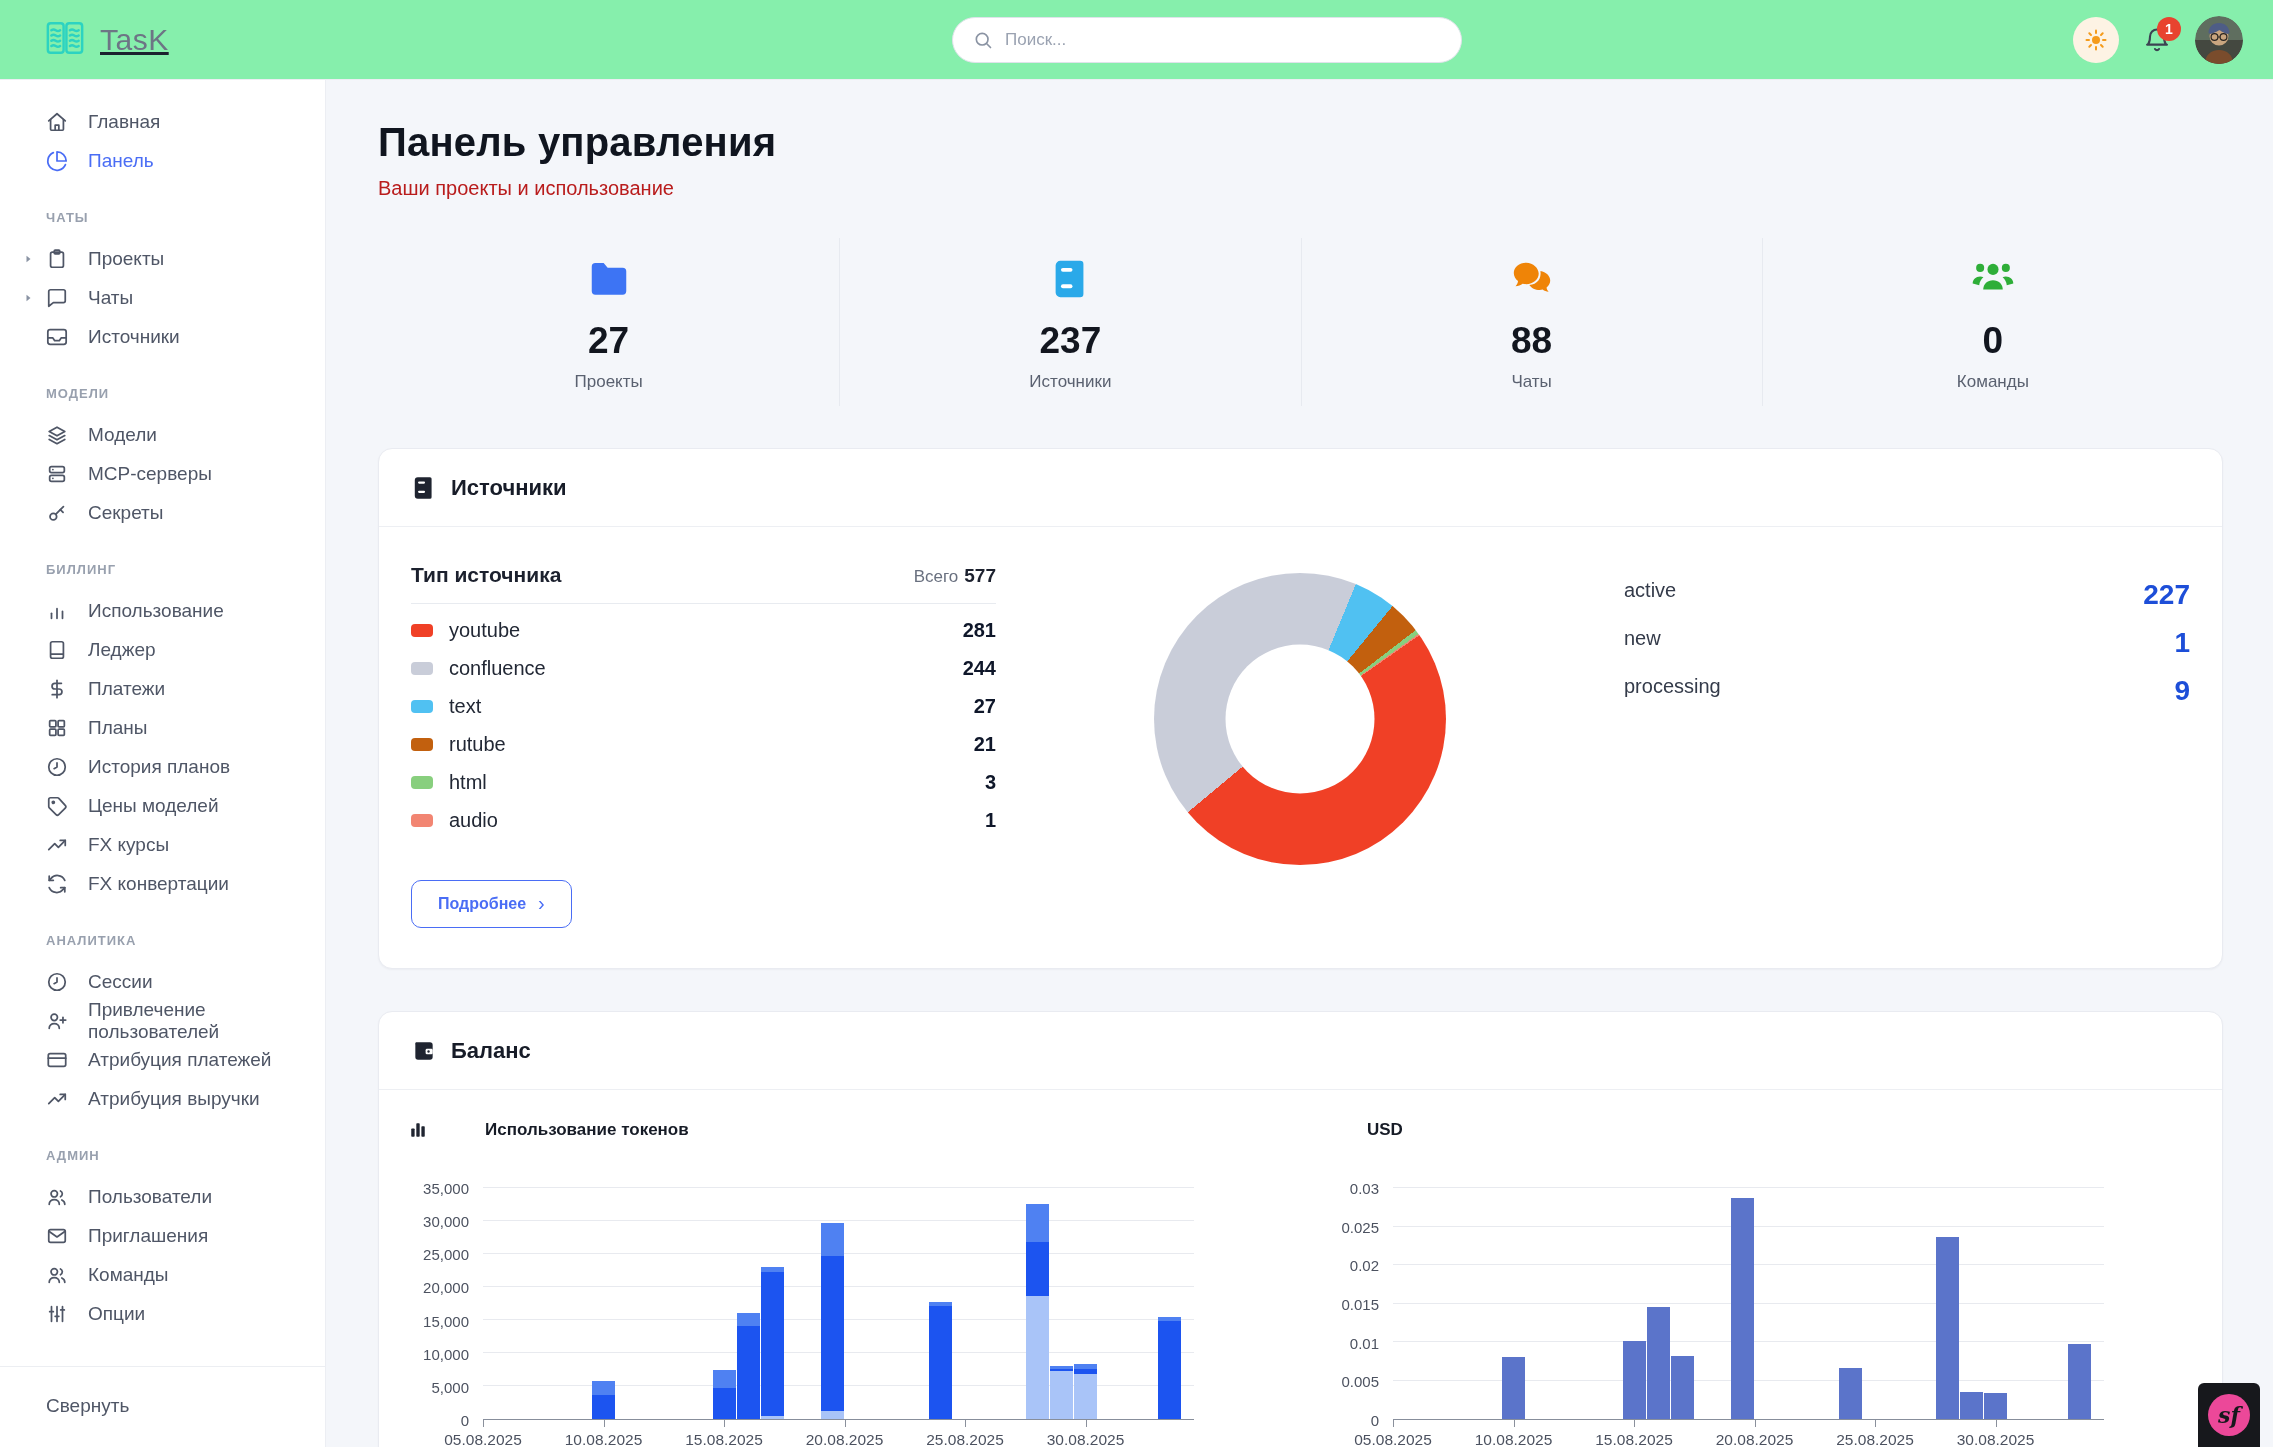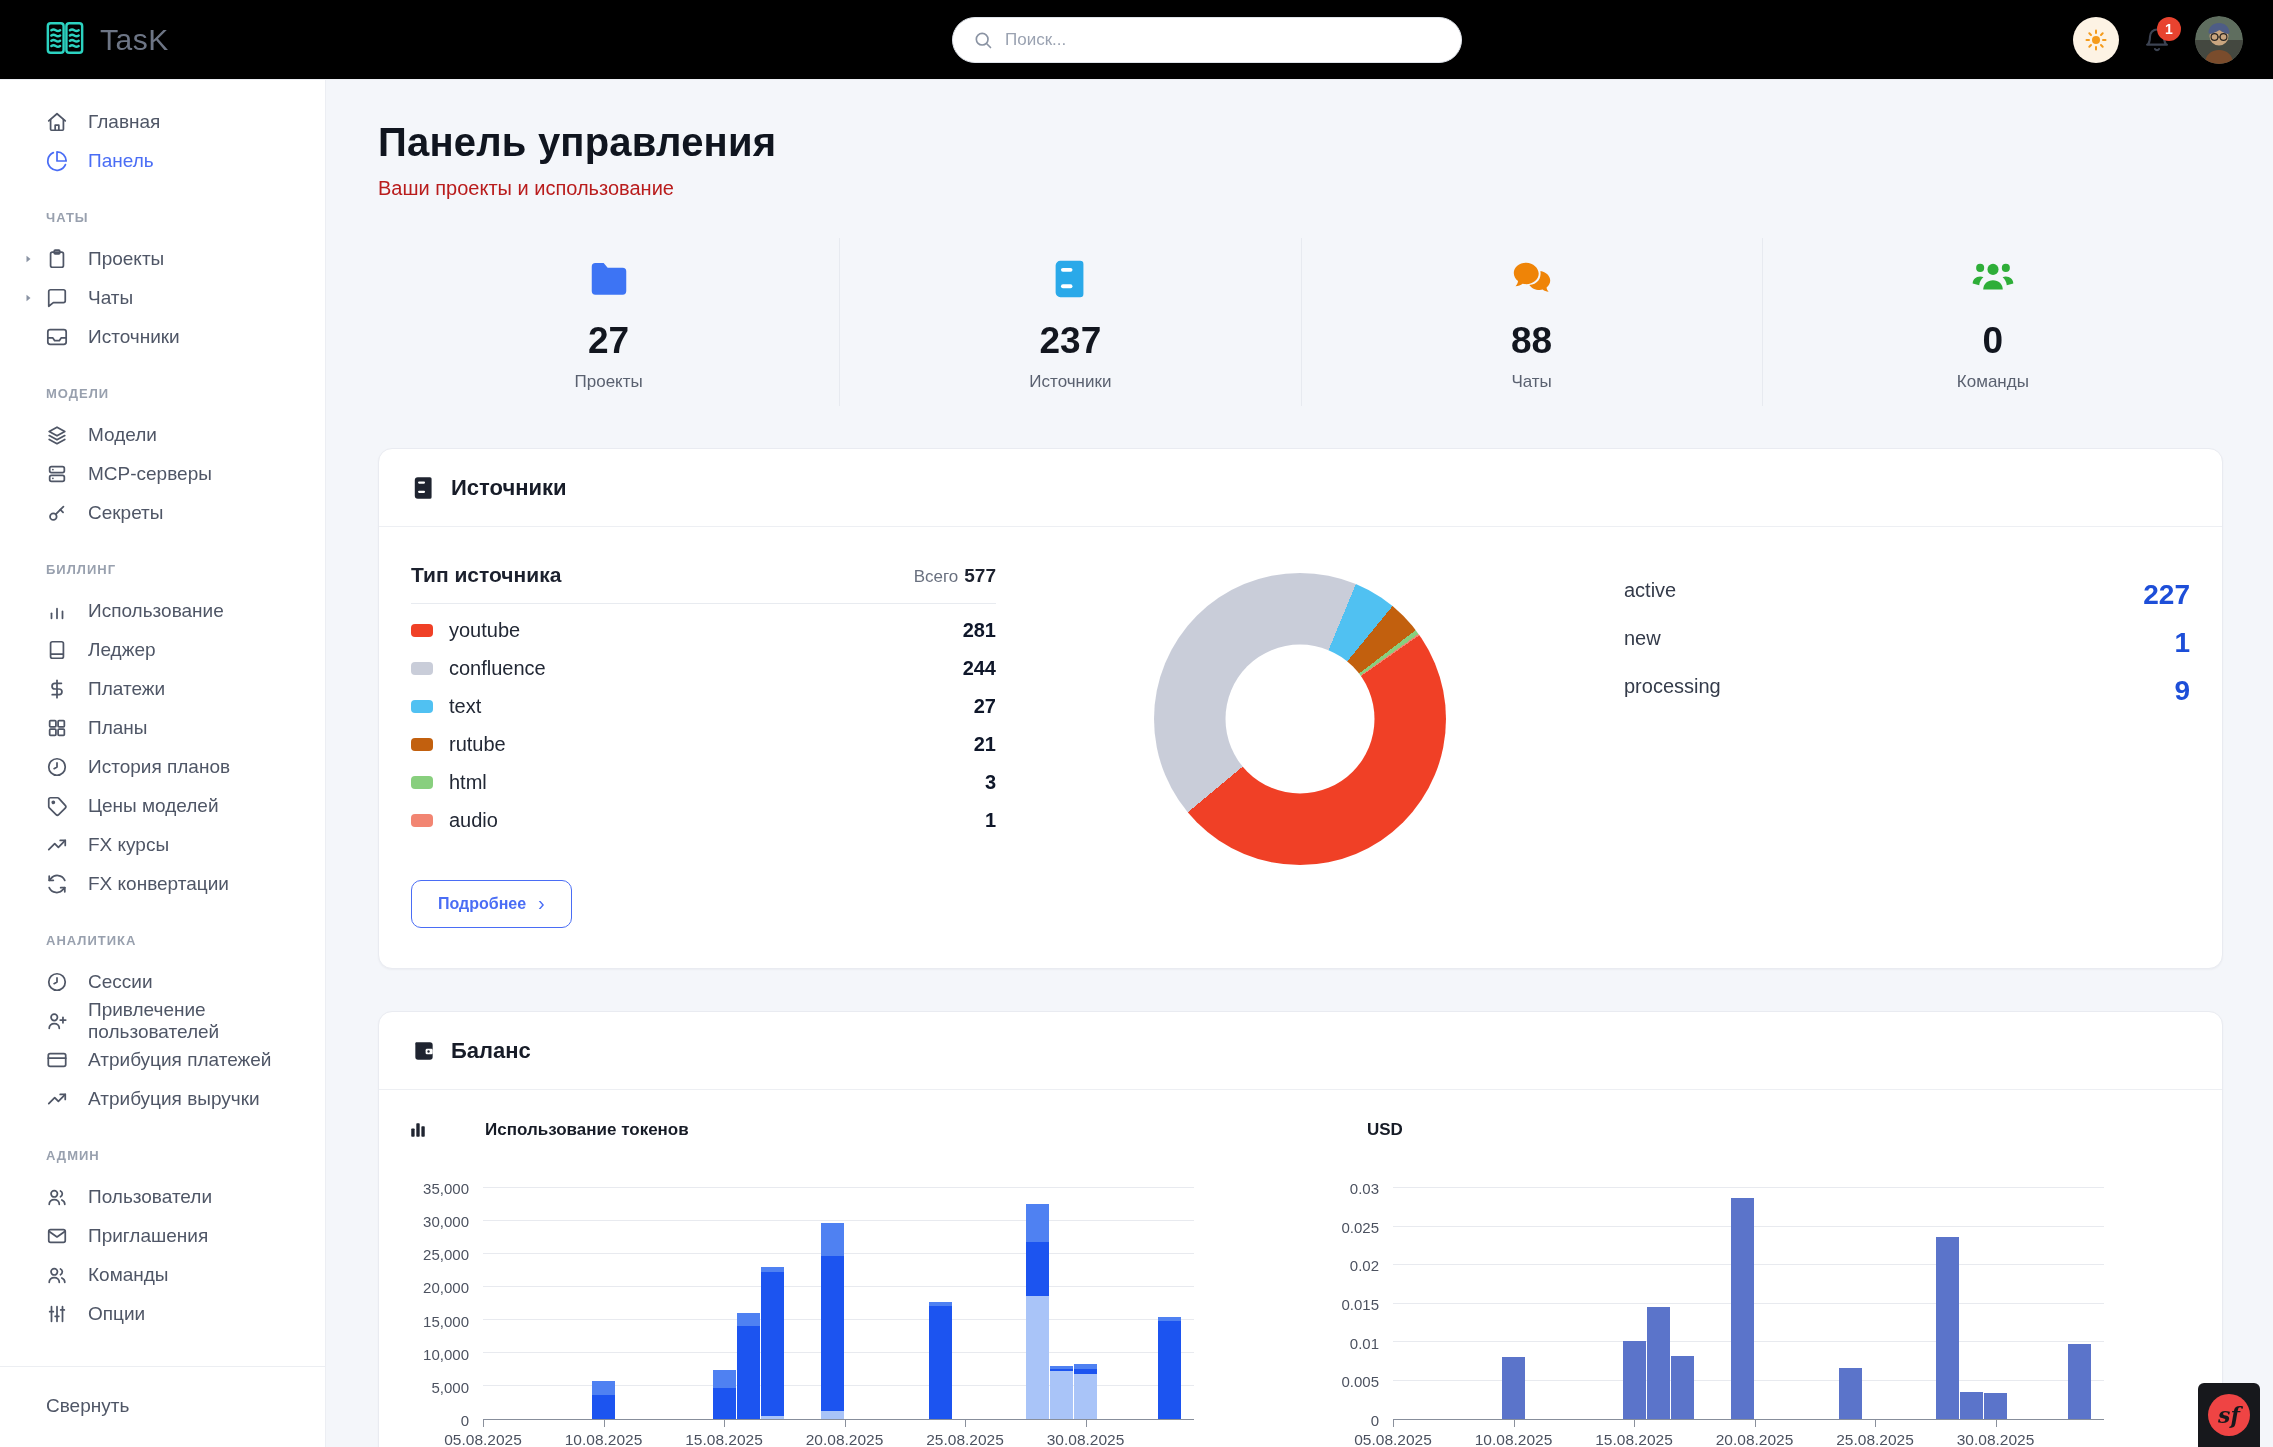--- a/index.html
+++ b/index.html
@@ -1,21 +1,21 @@
 <!DOCTYPE html>
 <html><head>
 <meta charset="utf-8">
 <style>
   * { margin:0; padding:0; box-sizing:border-box; }
   html,body { width:2273px; height:1447px; overflow:hidden; background:#f4f6fa;
     font-family:"Liberation Sans", sans-serif; color:#1c212e; }
 
   
-  .header { height:80px; background:#000000; border-bottom:1px solid #eceef3;
-    display:flex; align-items:center; position:relative; z-index:5; }
+  .header { height:80px; background:#86efac; border-bottom:1px solid #eceef3;
+    display:flex; align-items:center; position:relative; z-index:5;text-decoration:underline; }
   .logo { width:326px; display:flex; align-items:center; gap:14px; padding-left:44px; }
   .logo svg { width:42px; height:42px; }
   .logo-text { font-size:30px; font-weight:500; color:#6d7585; letter-spacing:.5px; }
   .search { position:absolute; left:952px; width:510px; height:46px; border:1px solid #dfe3ea;
     border-radius:23px; display:flex; align-items:center; gap:12px; padding:0 20px; background:#fff; }
   .search svg { width:20px; height:20px; color:#8a93a3; flex:0 0 auto; }
   .search input { border:0; outline:0; font-size:17px; color:#3c4352; width:100%;
     font-family:"Liberation Sans", sans-serif; background:transparent; }
   .search input::placeholder { color:#9aa2b1; }
   .hdr-actions { position:absolute; right:30px; display:flex; align-items:center; gap:18px; }
@@ -101,21 +101,21 @@
   .plot { flex:1; position:relative; border-bottom:1.4px solid #878e9b; }
   .gridline { position:absolute; left:0; right:0; height:1px; background:#e8eaef; }
   .bar { position:absolute; bottom:0; }
   .bar-seg { position:absolute; left:0; right:0; }
   .xaxis { position:relative; height:36px; margin-left:84px; }
   .xtick { position:absolute; top:0; width:1px; height:7px; background:#8a909c; }
   .xlab { position:absolute; top:11px; transform:translateX(-50%); font-size:15.5px; color:#4c5260; white-space:nowrap; }
 
   .sf-badge { position:fixed; right:13px; bottom:0; width:62px; height:64px; background:#17181c;
     border-radius:6px 6px 0 0; display:flex; align-items:center; justify-content:center; z-index:20; }
-  .sf-circle { width:42px; height:42px; border-radius:50%; background:#ef4444; color:#17181c;
+  .sf-circle { width:42px; height:42px; border-radius:50%; background:#ec4899; color:#17181c;
     font-family:"DejaVu Serif", serif; font-style:italic; font-weight:700; font-size:22px;
     display:flex; align-items:center; justify-content:center; }
 </style>
 </head>
 <body>
 
 <header class="header">
   <div class="logo">
     <span>
       <svg viewBox="0 0 24 24" fill="none" stroke="#2cd3c1" stroke-width="1.4" stroke-linecap="round">

